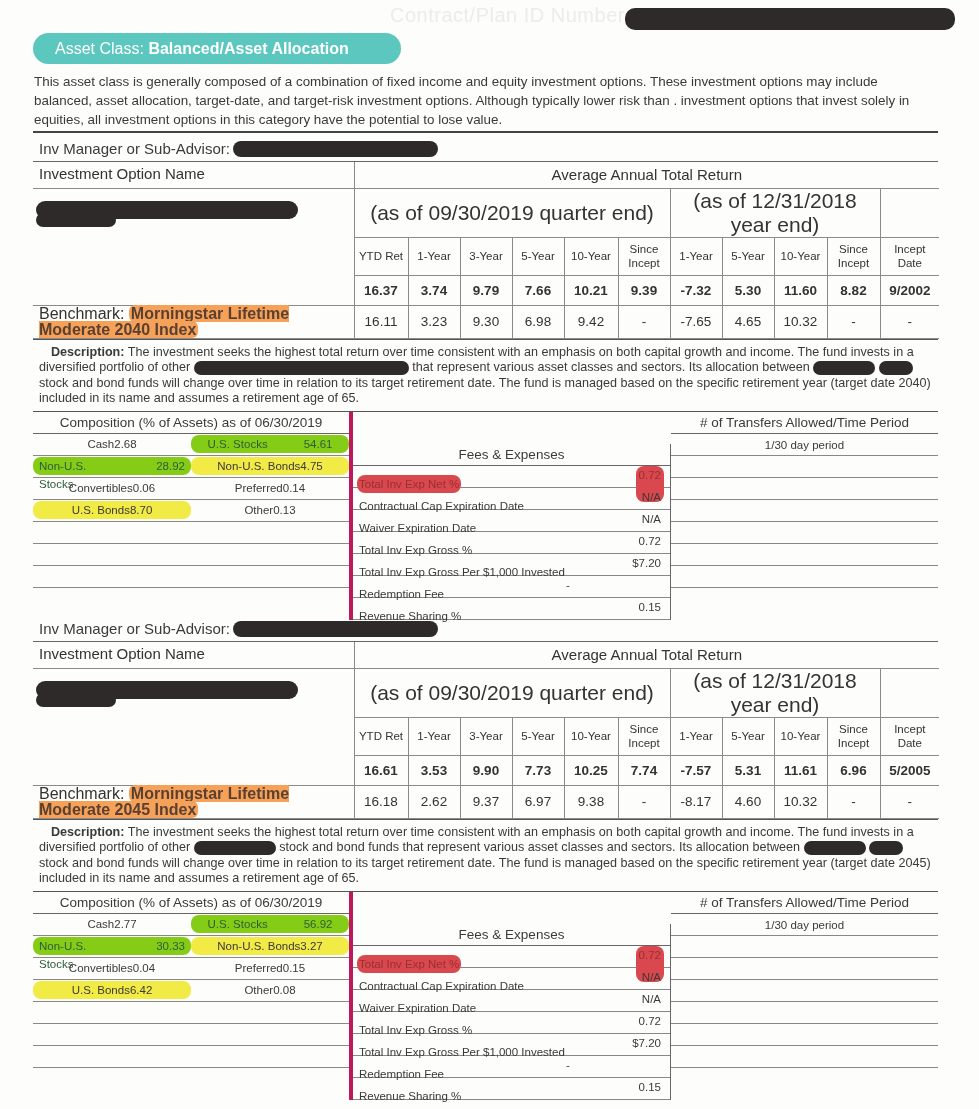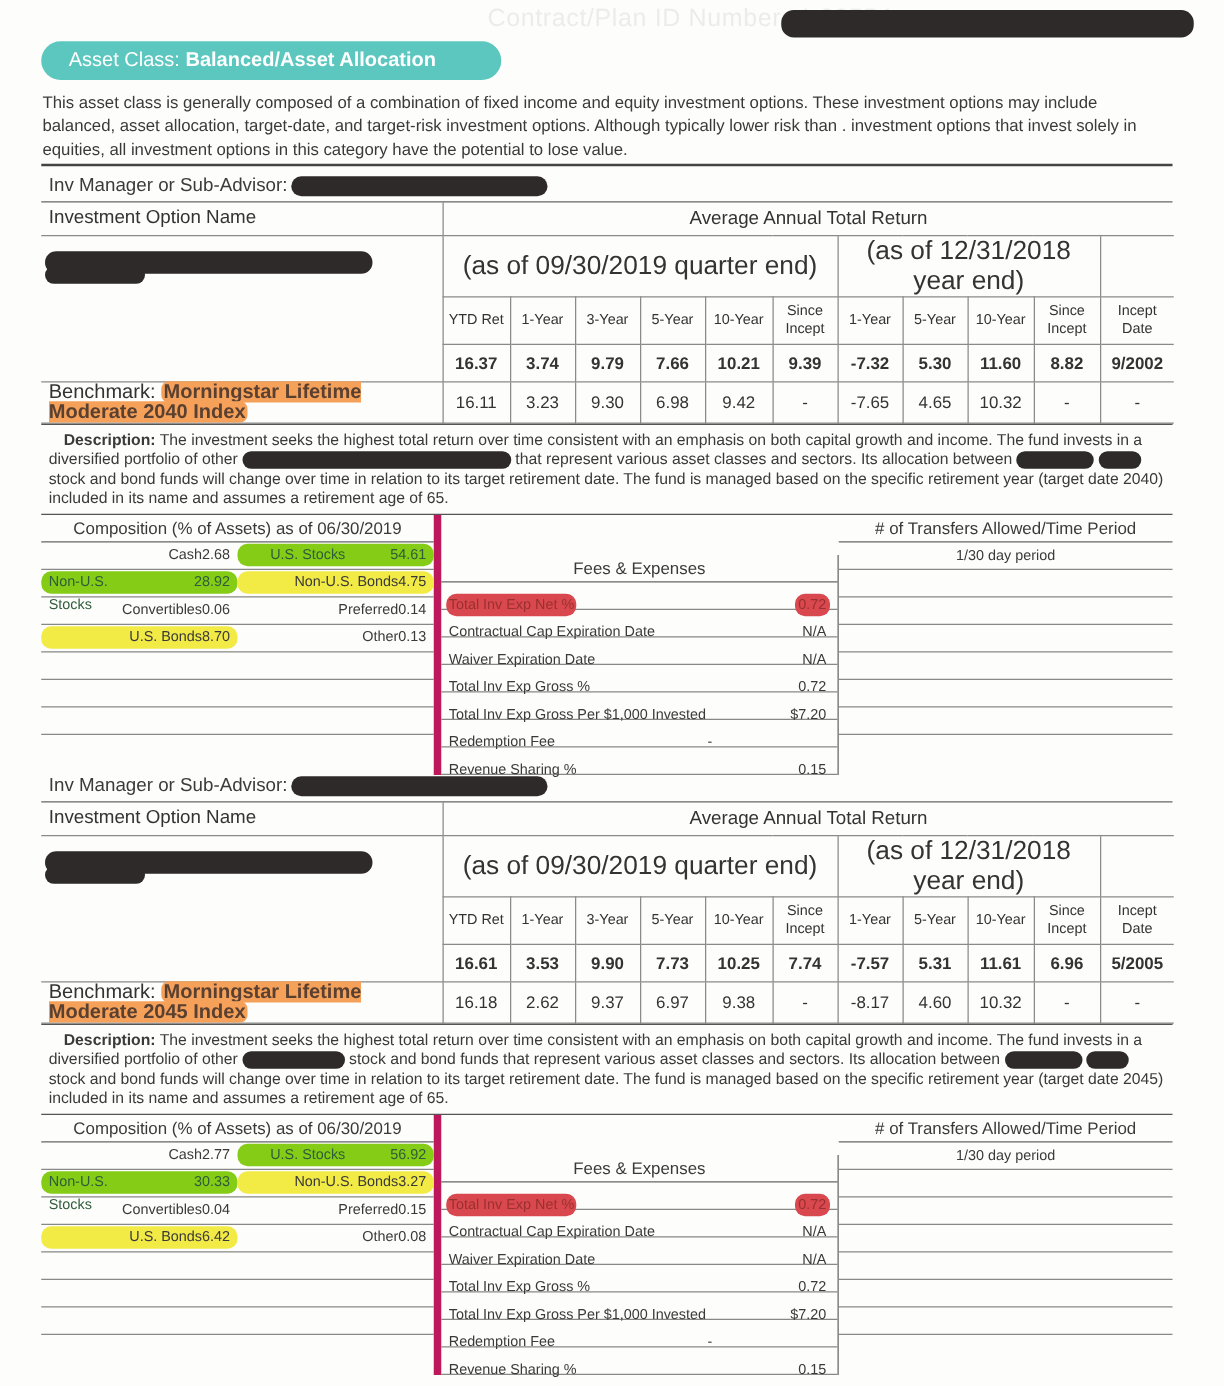--- a/index.html
+++ b/index.html
@@ -31,32 +31,32 @@
   .perf .fund-val { font-weight: bold; font-size: 13.5px; height: 30px; }
   .perf .bm-val { font-size: 13.5px; height: 32px; }
   .perf td.bm-label { text-align: left; padding-left: 6px; font-size: 16px; line-height: 16px; }
   .hl-orange { background: #f6a15a; border-radius: 6px; padding: 0 2px; font-weight: bold; color: #5a4030; }
 
   .desc { font-size: 12.6px; line-height: 15.5px; padding: 5px 6px 4px 6px; color: #3a3a3a; border-bottom: 1px solid #555; position: relative; }
   .desc b { font-weight: bold; padding-left: 12px; }
   .inline-redact { display: inline-block; background: #2f2a2a; border-radius: 8px; height: 14px; vertical-align: middle; }
 
   .bottom-grid { display: flex; width: 905px; }
-  .comp { width: 320px; border-right: 6px solid #be185d; }
+  .comp { width: 320px; border-right: 4px solid #be185d; }
   .fees { width: 318px; border-right: 1px solid #666; margin-top: 32px; }
   .xfer { width: 267px; }
   .cell-hdr { height: 22px; line-height: 22px; text-align: center; font-size: 13.5px; border-bottom: 1px solid #666; }
   .crow { height: 22px; border-bottom: 1px solid #888; font-size: 11.5px; display: flex; align-items: center; }
-  .crow .pair { width: 50%; display: flex; justify-content: flex-end; padding: 0 6px; position: relative; height: 18px; line-height: 18px; }
+  .crow .pair { width: 50%; display: flex; justify-content: center; padding: 0 6px; position: relative; height: 18px; line-height: 18px; }
   .hl-green { background: #84cc16; border-radius: 8px; color: #2f5c3a; gap: 36px; }
   .hl-yellow { background: #f2ea45; border-radius: 8px; }
   .hl-red { background: #d8484e; border-radius: 8px; color: #9a3030; }
   .frow { height: 22px; border-bottom: 1px solid #888; font-size: 11.5px; display: flex; justify-content: space-between; align-items: center; padding: 16px 6px 0 4px; position: relative; }
   .frow .fl { height: 18px; line-height: 18px; padding: 0 2px; }
-  .frow .fv { height: 18px; line-height: 18px; padding: 0 3px; }
+  .frow .fv { height: 36px; line-height: 18px; padding: 0 3px; }
   .frow .mid-dash { position: absolute; left: 210px; }
   .xrow { height: 22px; border-bottom: 1px solid #888; font-size: 11.5px; text-align: center; line-height: 22px; }
 </style>
 </head>
 <body>
 
 <div class="ghost-header">Contract/Plan ID Number: 4-38554</div>
 <div class="redact" style="left:625px;top:8px;width:330px;height:22px;"></div>
 
 <div class="asset-pill">

